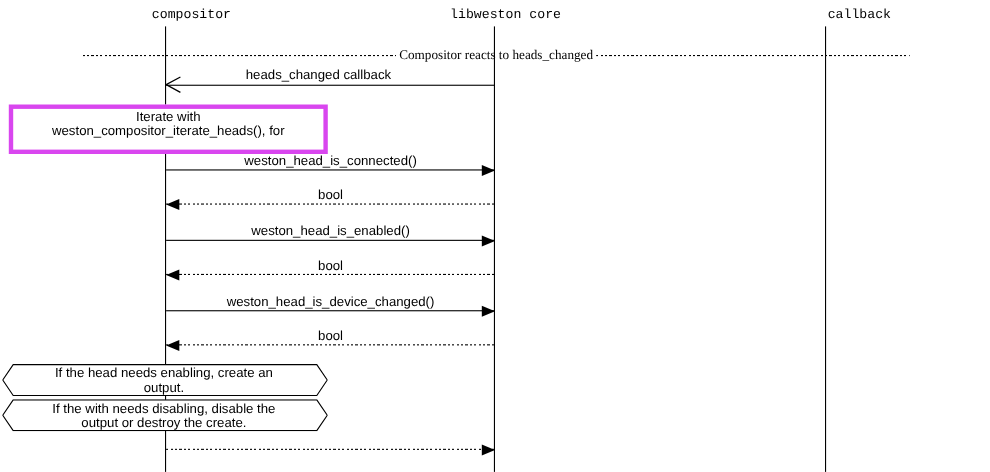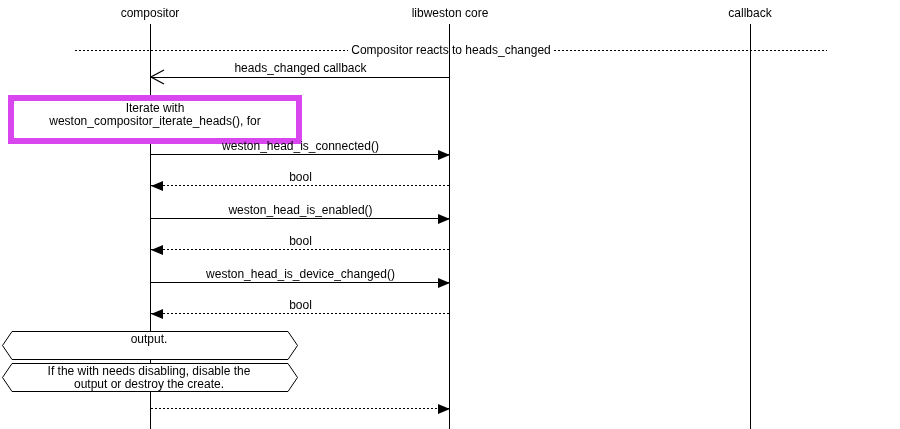--- a/index.html
+++ b/index.html
@@ -2,35 +2,35 @@
 <html><head>
 <meta charset="utf-8">
 <style>
   html,body{margin:0;padding:0;}
   body{
     width:900px;height:429px;position:relative;overflow:hidden;
     background:#ffffff;color:#000000;
     font-family:"Liberation Sans","DejaVu Sans",sans-serif;
     font-size:12px;line-height:13px;
   }
-  .plabel{position:absolute;text-align:center;white-space:nowrap;height:14px;}
+  .plabel{position:absolute;text-align:right;white-space:nowrap;height:14px;font-family:Liberation Mono, monospace;}
   .lifeline{position:absolute;width:1px;background:#000;}
-  .divider{position:absolute;display:flex;align-items:center;height:14px;}
+  .divider{position:absolute;display:flex;align-items:center;height:14px;font-family:Liberation Serif, serif;}
   .dotline{flex:1;height:1px;background:repeating-linear-gradient(90deg,#000 0 2px,transparent 2px 4px);}
   .divider-label{padding:0 3px;white-space:nowrap;}
   .msg-label{position:absolute;text-align:center;white-space:nowrap;height:14px;}
   .arrow{position:absolute;height:0;}
   .line-solid{position:absolute;left:0;right:0;top:0;height:1px;background:#000;}
   .line-dotted{position:absolute;left:0;right:0;top:0;height:1px;background:repeating-linear-gradient(90deg,#000 0 2px,transparent 2px 4px);}
   .head-right{position:absolute;right:0;top:-4px;width:0;height:0;
     border-left:12px solid #000;border-top:5px solid transparent;border-bottom:5px solid transparent;}
   .head-left{position:absolute;left:0;top:-4px;width:0;height:0;
     border-right:12px solid #000;border-top:5px solid transparent;border-bottom:5px solid transparent;}
   .openhead{position:absolute;left:-1px;top:-8px;}
-  .note-box{position:absolute;border:6px solid #d946ef;background:#fff;text-align:center;
+  .note-box{position:absolute;border:4px solid #d946ef;background:#fff;text-align:center;
     line-height:12.5px;padding-top:1px;}
   .hex-shape{position:absolute;}
   .hex-text{position:absolute;text-align:center;line-height:13px;}
 </style>
 </head>
 <body>
 
 <div class="plabel" style="left:90px;top:7px;width:120px">compositor</div>
 <div class="plabel" style="left:390px;top:7px;width:120px">libweston core</div>
 <div class="plabel" style="left:690px;top:7px;width:120px">callback</div>
@@ -38,21 +38,21 @@
 <div class="lifeline" style="left:150px;top:24px;height:405px"></div>
 <div class="lifeline" style="left:449px;top:24px;height:405px"></div>
 <div class="lifeline" style="left:750px;top:24px;height:405px"></div>
 
 <div class="divider" style="left:75px;top:43px;width:752px">
   <div class="dotline"></div>
   <div class="divider-label">Compositor reacts to heads_changed</div>
   <div class="dotline"></div>
 </div>
 
-<div class="msg-label" style="left:151px;top:62px;width:299px">heads_changed callback</div>
+<div class="msg-label" style="left:140px;top:62px;width:299px">heads_changed callback</div>
 <div class="arrow" style="left:151px;top:77px;width:299px">
   <div class="line-solid"></div>
   <svg class="openhead" width="15" height="16">
     <path d="M14,1 L1,8 L14,15" fill="none" stroke="#000" stroke-width="1.2"></path>
   </svg>
 </div>
 
 <div class="note-box" style="left:8px;top:95px;width:282px;height:36px">
   <div>Iterate with</div>
   <div>weston_compositor_iterate_heads(), for</div>
@@ -91,20 +91,21 @@
 <div class="msg-label" style="left:151px;top:299px;width:299px">bool</div>
 <div class="arrow" style="left:151px;top:313px;width:299px">
   <div class="line-dotted"></div>
   <div class="head-left"></div>
 </div>
 
 <svg class="hex-shape" style="left:2px;top:331px" width="296" height="29">
   <polygon points="10,0.5 286,0.5 295.5,14.5 286,28.5 10,28.5 0.5,14.5" fill="#ffffff" stroke="#000000" stroke-width="1"></polygon>
 </svg>
 <div class="hex-text" style="left:8px;top:333px;width:282px">
+  <div>If the head needs enabling, create an</div>
   <div>output.</div>
 </div>
 
 <svg class="hex-shape" style="left:2px;top:363px" width="296" height="29">
   <polygon points="10,0.5 286,0.5 295.5,14.5 286,28.5 10,28.5 0.5,14.5" fill="#ffffff" stroke="#000000" stroke-width="1"></polygon>
 </svg>
 <div class="hex-text" style="left:8px;top:365px;width:282px">
   <div>If the with needs disabling, disable the</div>
   <div>output or destroy the create.</div>
 </div>

